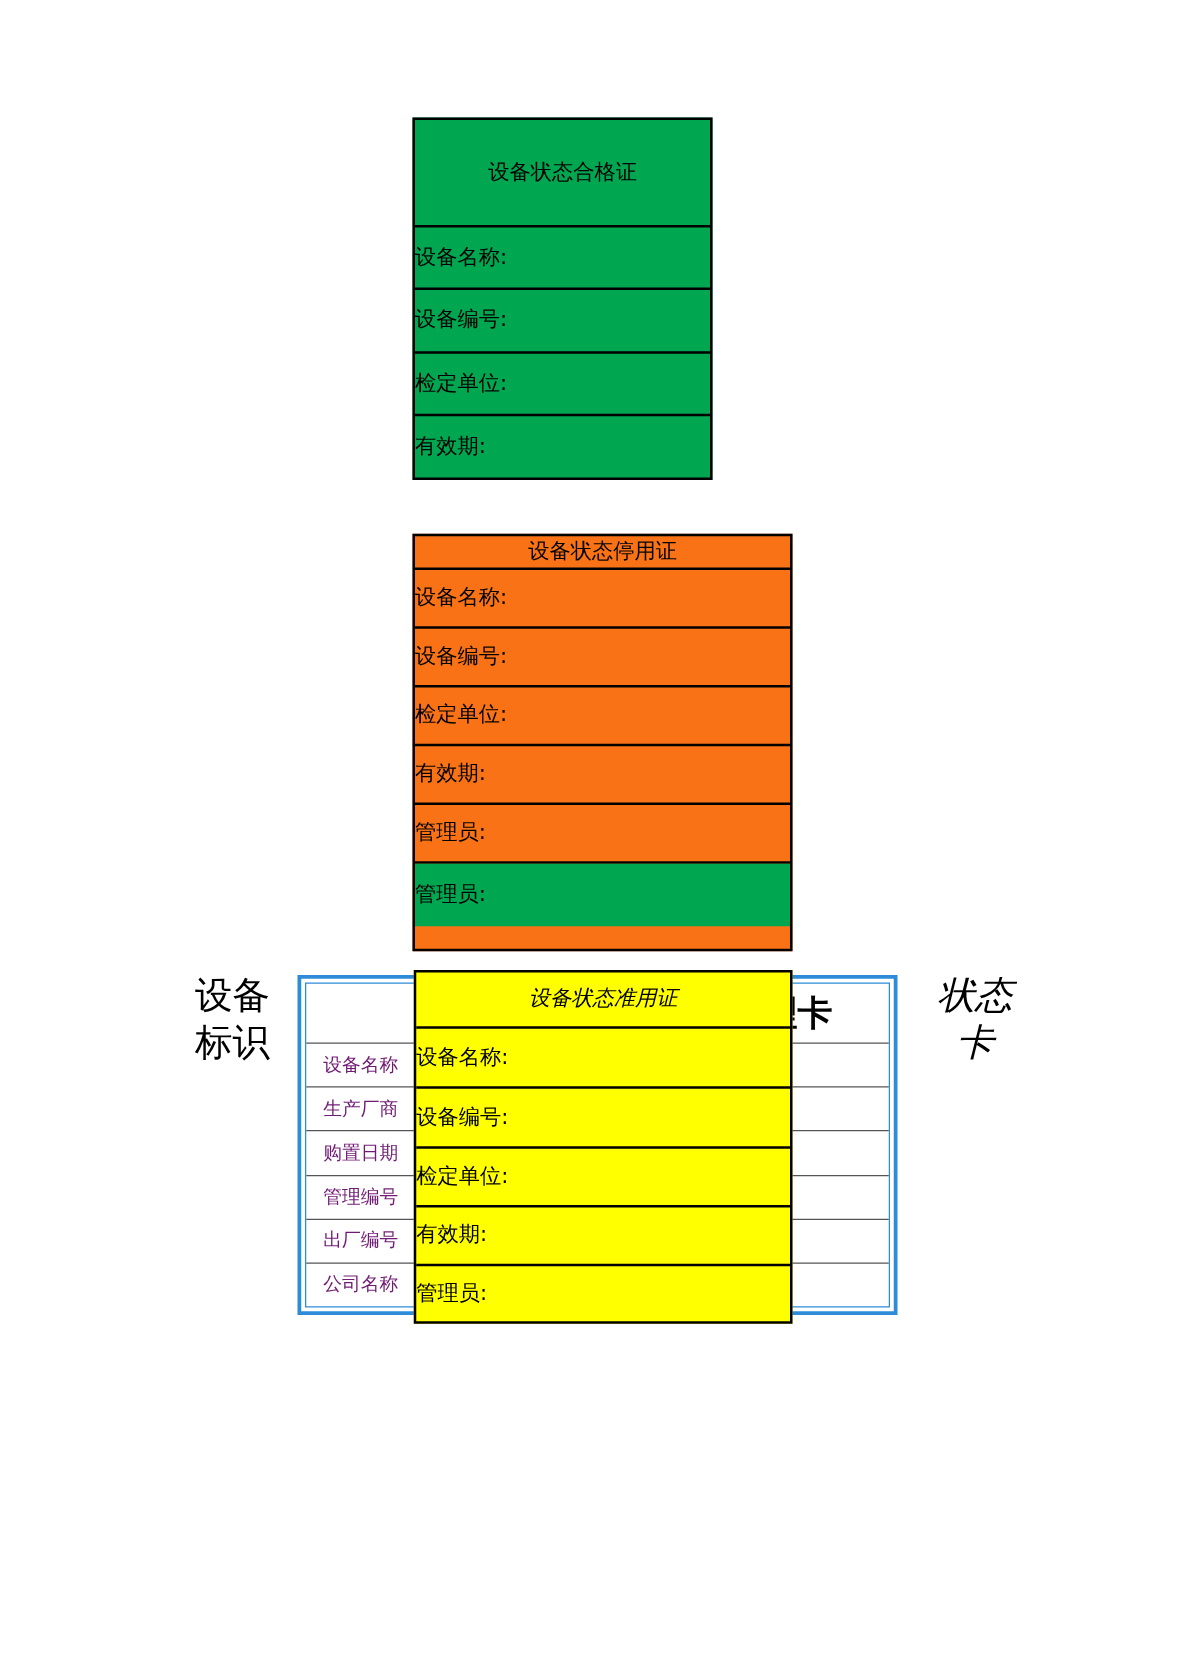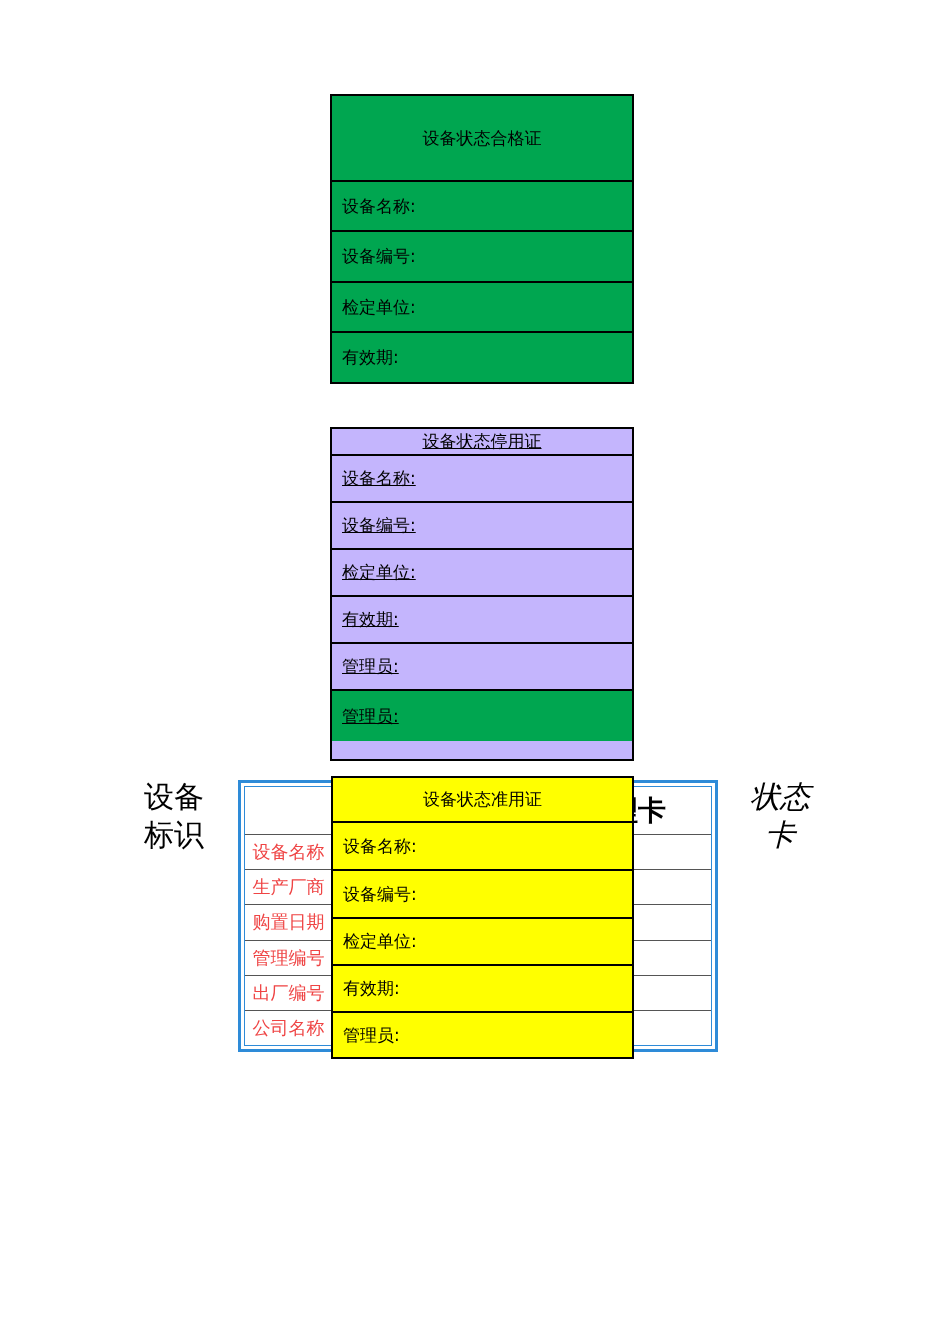--- a/index.html
+++ b/index.html
@@ -21,21 +21,20 @@
     box-sizing: border-box;
     border: 2px solid #000000;
     display: flex;
     flex-direction: column;
   }
   .status-card .row {
     box-sizing: border-box;
     border-bottom: 2px solid #000000;
     display: flex;
     align-items: center;
-    padding-left: 10px;
   }
   .status-card .row:last-child {
     border-bottom: none;
   }
   .status-card .row.title-row {
     justify-content: center;
     padding-left: 0;
   }
   .status-card .row.title-row .cell-text {
     text-align: center;
@@ -44,57 +43,56 @@
     font-size: 17px;
     color: #000000;
     line-height: 1.1;
     white-space: nowrap;
   }
 
   
   #card-qualified {
     left: 330px;
     top: 94px;
-    width: 304px;
+    width: 240px;
     height: 290px;
     background: #00A650;
   }
   #card-qualified .row:nth-child(1) { height: 86px; }
   #card-qualified .row:nth-child(2) { height: 50px; }
   #card-qualified .row:nth-child(3) { height: 51px; }
   #card-qualified .row:nth-child(4) { height: 50px; }
   #card-qualified .row:nth-child(5) { height: 49px; }
 
   
   #card-suspended {
     left: 330px;
     top: 427px;
     width: 304px;
     height: 334px;
-    background: #c4b5fd;
-    text-decoration: underline;
+    background: #f97316;
   }
   #card-suspended .row { height: 47px; }
   #card-suspended .row:nth-child(1) { height: 27px; justify-content: center; padding-left: 0; }
   #card-suspended .row:nth-child(1) .cell-text { text-align: center; }
   #card-suspended .row:nth-child(7) {
     height: 50px;
     background: #00A650;
   }
 
   
   #card-allowed {
     left: 331px;
     top: 776px;
     width: 303px;
     height: 283px;
     background: #FFFF00;
     z-index: 5;
   }
-  #card-allowed .row:nth-child(1) { height: 45px; justify-content: center; padding-left: 0; }
+  #card-allowed .row:nth-child(1) { height: 45px; justify-content: center; padding-left: 0; font-style: italic; }
   #card-allowed .row:nth-child(1) .cell-text { text-align: center; }
   #card-allowed .row:nth-child(2) { height: 48px; }
   #card-allowed .row:nth-child(3) { height: 48px; }
   #card-allowed .row:nth-child(4) { height: 47px; }
   #card-allowed .row:nth-child(5) { height: 47px; }
   #card-allowed .row:nth-child(6) { height: 44px; }
 
   
   #mgmt-card {
     position: absolute;
@@ -142,41 +140,41 @@
     display: flex;
     box-sizing: border-box;
     border-bottom: 1px solid #555555;
   }
   .mgmt-row:last-child { border-bottom: none; }
   .mgmt-cell {
     box-sizing: border-box;
     display: flex;
     align-items: center;
     justify-content: center;
-    font-size: 18px;
-    color: #ef4444;
+    font-size: 15px;
+    color: #701a75;
     white-space: nowrap;
   }
   .mgmt-cell.label-l { width: 88px; border-right: 1px solid #555555; }
   .mgmt-cell.value-l { width: 160px; border-right: 1px solid #555555; }
   .mgmt-cell.label-r { width: 88px; border-right: 1px solid #555555; }
   .mgmt-cell.value-r { flex: 1; }
   .mgmt-cell.value-l-wide { flex: 1; }
 
   
   .side-label {
     position: absolute;
     font-size: 30px;
     font-family: "DejaVu Serif", "Liberation Serif", serif;
     color: #000000;
     line-height: 1.25;
     text-align: center;
     white-space: pre-line;
   }
-  #side-label-left  { left: 124px; top: 778px; width: 100px; }
+  #side-label-left  { left: 136px; top: 778px; width: 100px; }
   #side-label-right { left: 730px; top: 778px; width: 100px; font-style: italic; }
 </style>
 </head>
 <body>
 
 <div class="status-card" id="card-qualified">
   <div class="row title-row">
     <span class="cell-text">设备状态合格证</span>
   </div>
   <div class="row">

